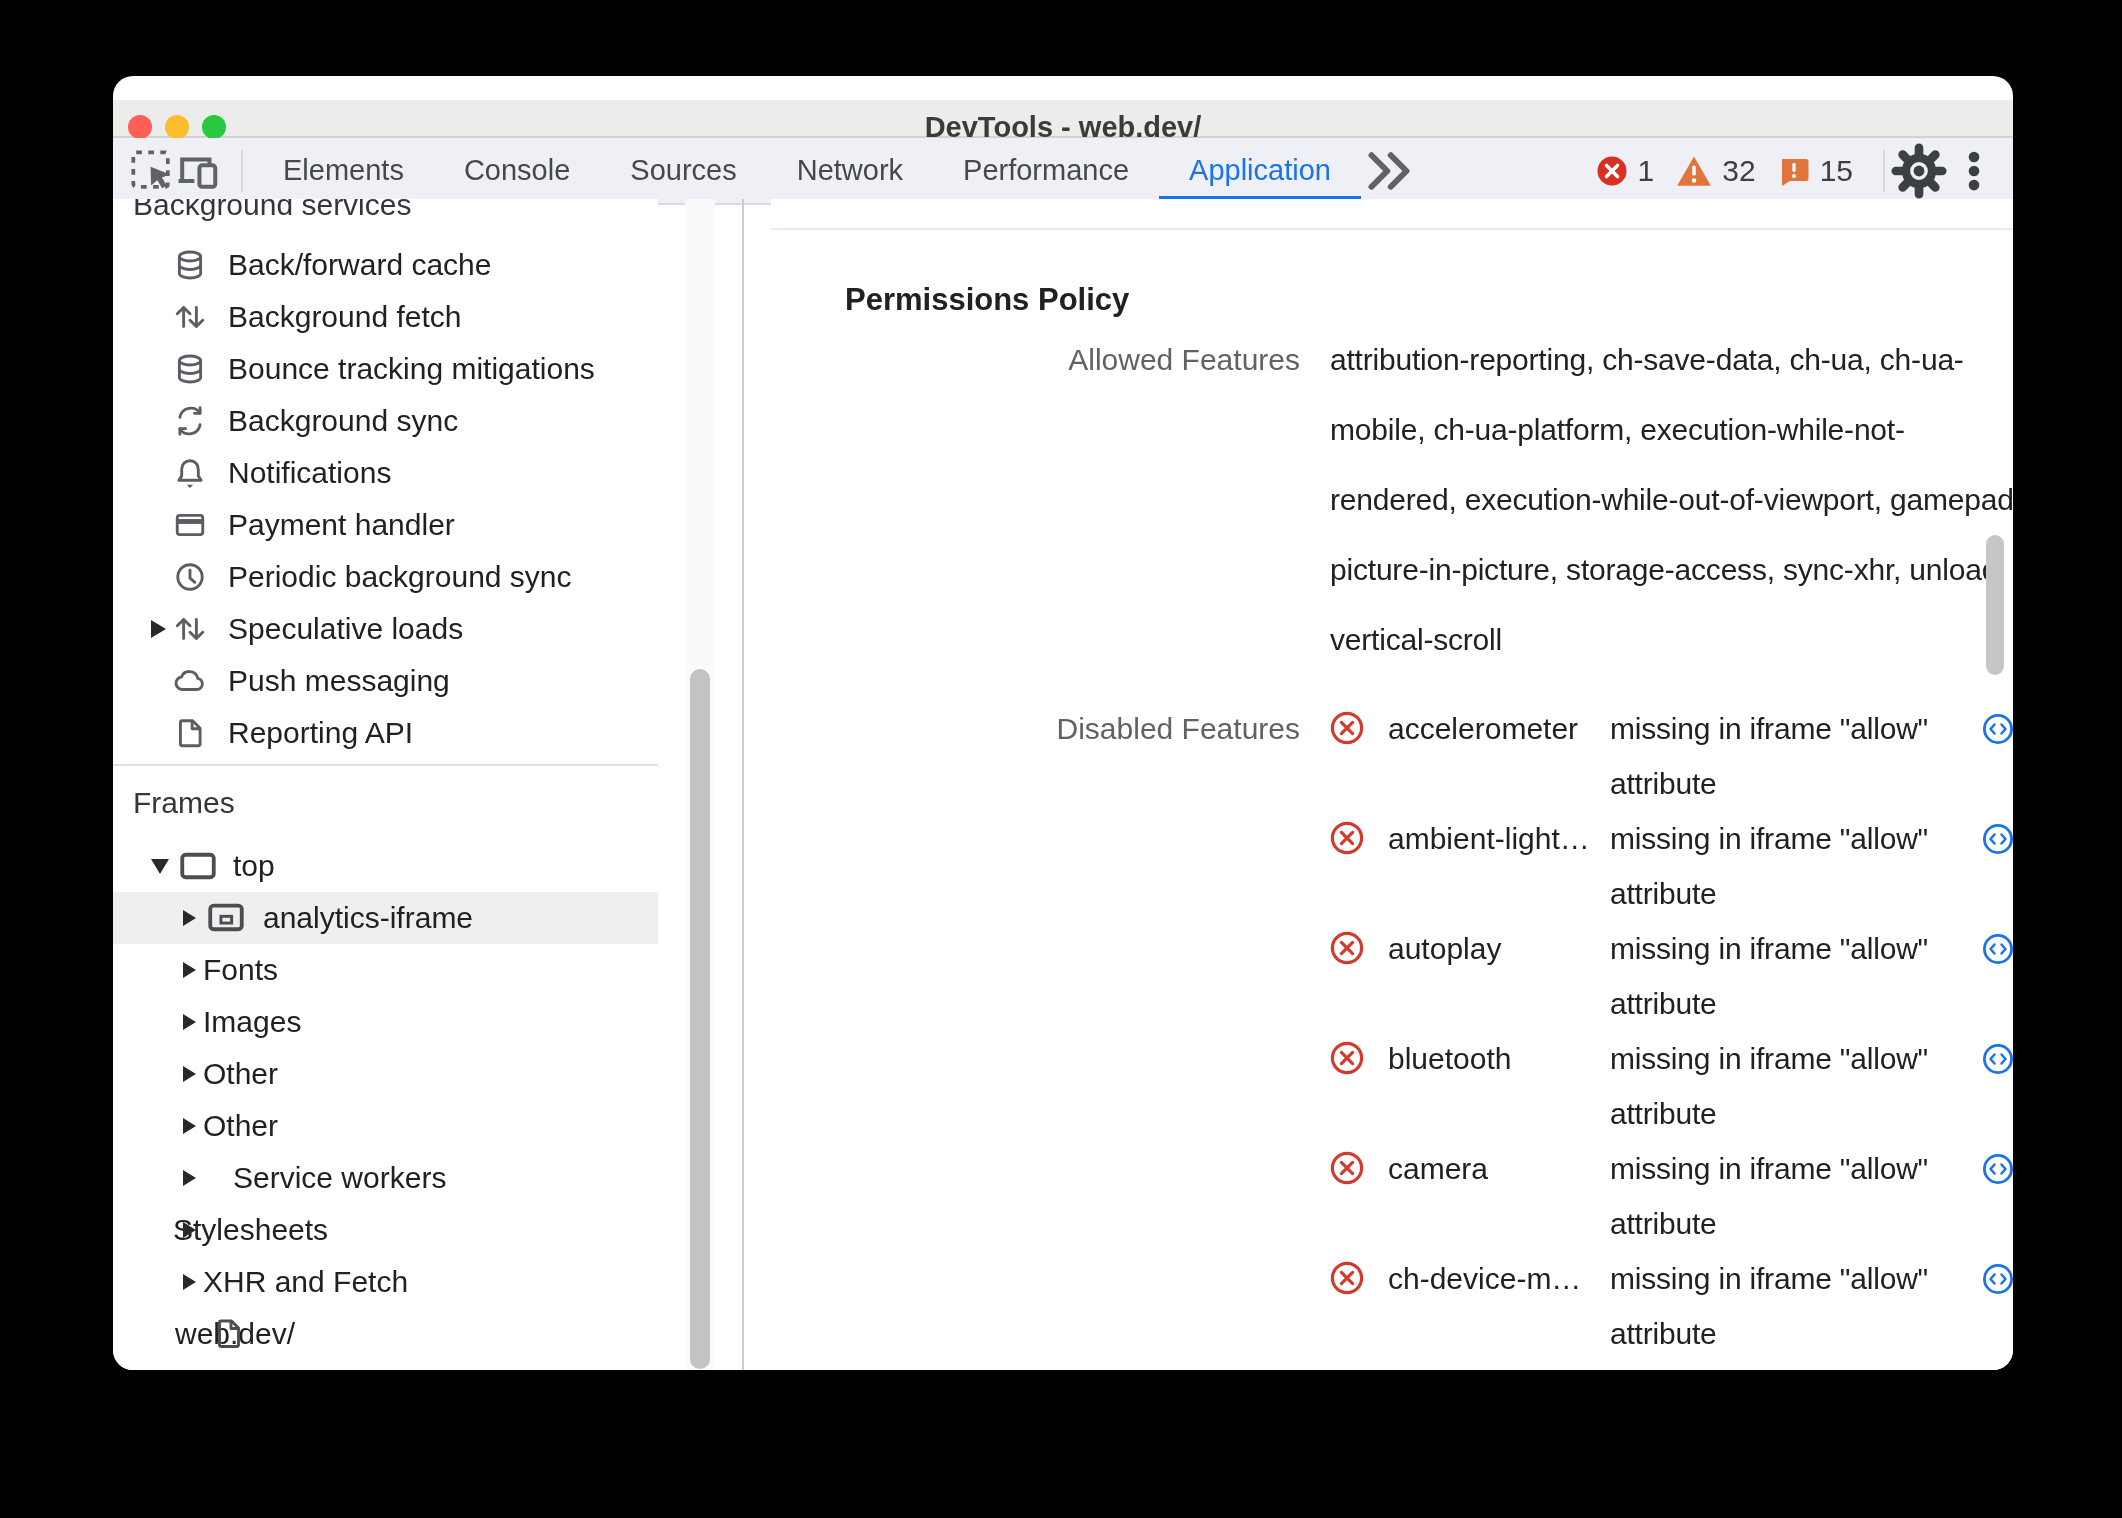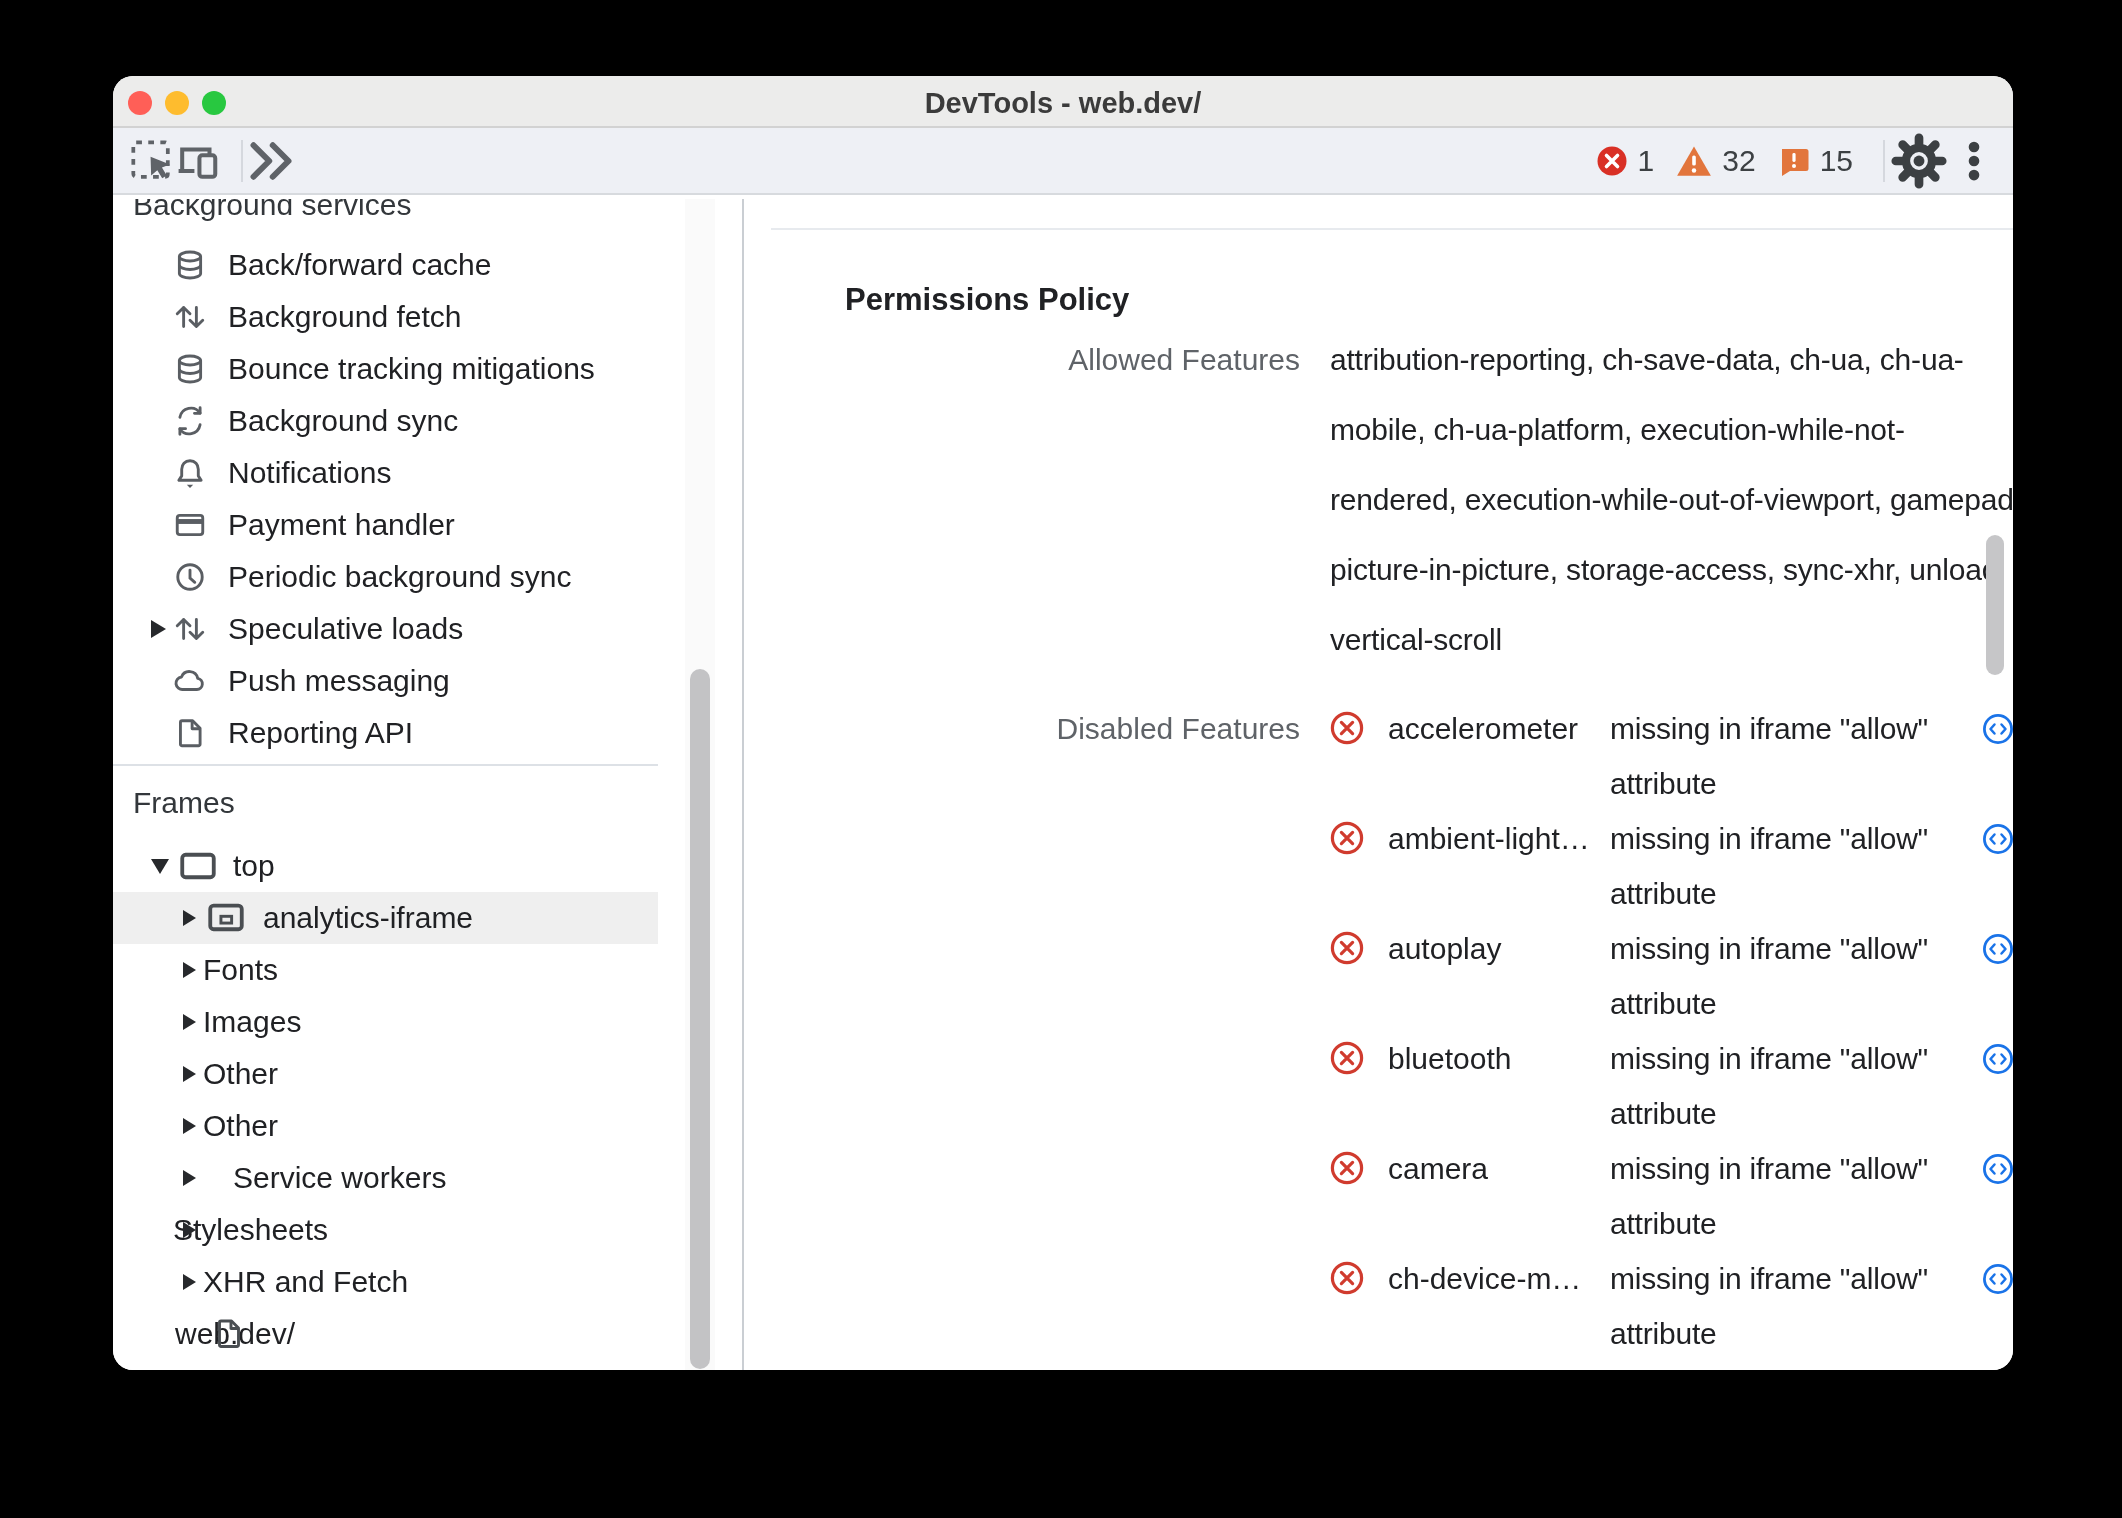--- a/index.html
+++ b/index.html
@@ -1,21 +1,21 @@
 <!DOCTYPE html>
 <html><head>
 <meta charset="utf-8">
 <style>
   html,body{margin:0;padding:0;background:#000;width:2122px;height:1518px;overflow:hidden;
     font-family:"Liberation Sans","DejaVu Sans",sans-serif;-webkit-font-smoothing:antialiased;}
   *{box-sizing:border-box;}
   .window{position:absolute;left:113px;top:76px;width:1900px;height:1294px;background:#fff;
     border-radius:20px;overflow:hidden;box-shadow:0 24px 70px rgba(0,0,0,.55);}
   
-  .titlebar{position:relative;height:52px;background:#ececeb;border-bottom:2px solid #d2d2d2;}
+  .titlebar{position:relative;height:38px;background:#ececeb;border-bottom:2px solid #d2d2d2;margin-top:24px;}
   .lights{position:absolute;left:15px;top:15px;display:flex;gap:13px;}
   .light{width:24px;height:24px;border-radius:50%;}
   .light.r{background:#ff5f57;}.light.y{background:#febc2e;}.light.g{background:#28c840;}
   .wtitle{position:absolute;left:0;right:0;top:0;height:54px;display:flex;align-items:center;justify-content:center;
     font-size:29px;font-weight:700;color:#3b3b3b;}
   
   .tabbar{position:relative;height:67px;background:#eef0f5;border-bottom:2px solid #d7dade;
     display:flex;align-items:center;}
   .tb-icon{display:flex;align-items:center;justify-content:center;width:46px;height:58px;color:#5f6368;flex:0 0 auto;}
   .tb-icon.first{margin-left:16px;}
@@ -98,20 +98,28 @@
     </span>
     <span class="tb-icon">
       <svg viewBox="0 0 32 32" fill="none" stroke="currentColor" stroke-width="2.8">
         <path d="M5 23 V8 h19 v4"></path>
         <path d="M2.5 23 h11"></path>
         <rect x="17" y="12" width="11" height="15" rx="2"></rect>
       </svg>
     </span>
     <span class="tb-sep"></span>
 
+    <div class="tabs">
+      <div class="tab">Elements</div>
+      <div class="tab">Console</div>
+      <div class="tab">Sources</div>
+      <div class="tab">Network</div>
+      <div class="tab">Performance</div>
+      <div class="tab active">Application</div>
+    </div>
     <span class="tb-icon chevrons">
       <svg viewBox="0 0 32 32" fill="none" stroke="currentColor" stroke-width="3.4" stroke-linecap="round" stroke-linejoin="round">
         <path d="M6 7 L15 16 L6 25"></path>
           <path d="M17 7 L26 16 L17 25"></path>
       </svg>
     </span>
 
     <div class="badges">
       <span class="badge">
         <span style="width:32px;height:32px;display:flex;">

